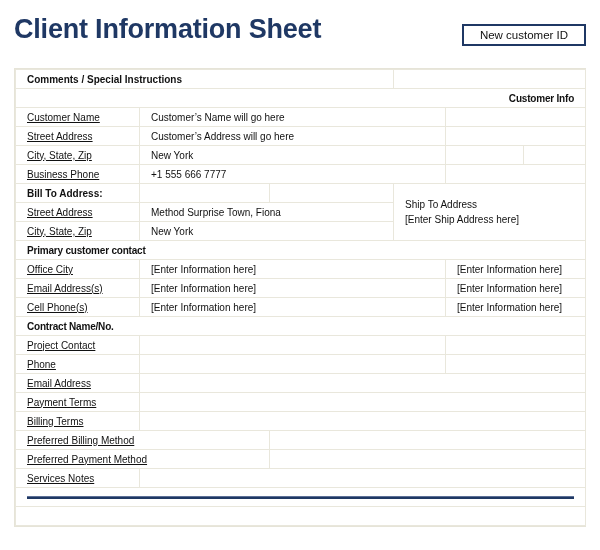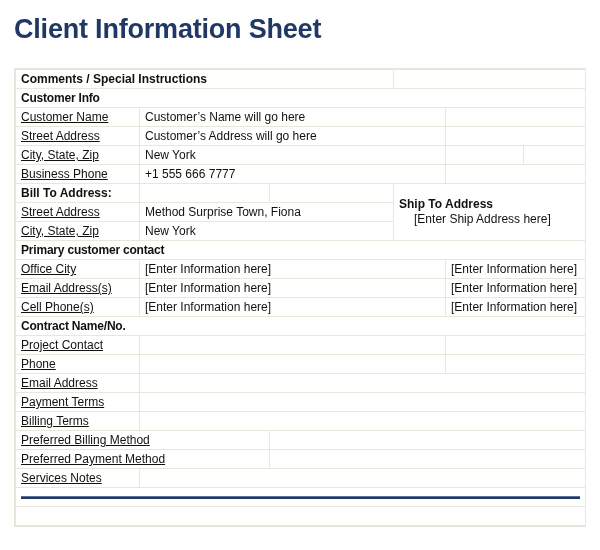--- a/index.html
+++ b/index.html
@@ -66,23 +66,23 @@
     box-sizing: border-box;
     background: #ffffff;
   }
   table.grid {
     border-collapse: collapse;
     width: 570px;
     table-layout: fixed;
   }
   table.grid td {
     border: 1px solid #e9e7dc;
-    padding: 0 5px;
+    padding: 0 11px;
     height: 18px;
-    font-size: 12px;
+    font-size: 10px;
     color: #111111;
     vertical-align: middle;
     overflow: hidden;
     white-space: nowrap;
   }
   td.blank {
     border: 1px solid #e9e7dc;
   }
   td.label {
     font-weight: normal;
@@ -94,40 +94,39 @@
   td.section {
     font-size: 16px;
     font-weight: bold;
     height: 24px;
     letter-spacing: -0.2px;
   }
   td.section-center {
     font-size: 16px;
     font-weight: bold;
     height: 24px;
-    text-align: left;
+    text-align: right;
     letter-spacing: -0.2px;
   }
   td.center {
     text-align: left;
   }
   td.ship {
     font-size: 11.5px;
     vertical-align: top;
     padding-top: 2px;
     line-height: 15px;
     white-space: normal;
   }
   .ship-title {
-    font-weight: bold;
+    font-weight: normal;
     display: block;
   }
   .ship-sub {
     display: block;
-    margin-left: 15px;
   }
 
   
   .footer-bar-row td {
     height: 14px;
     border: 1px solid #e9e7dc;
     padding: 0;
   }
   .footer-rule {
     width: 100%;
@@ -141,20 +140,21 @@
     border: 1px solid #e9e7dc;
   }
 </style>
 </head>
 <body>
 
 <div id="page">
 
   <div class="header">
     <div class="doc-title">Client Information Sheet</div>
+    <div class="new-id-button">New customer ID</div>
   </div>
 
   <div class="sheet">
     <table class="grid">
       <colgroup>
         <col style="width:124px">
         <col style="width:130px">
         <col style="width:124px">
         <col style="width:52px">
         <col style="width:78px">

